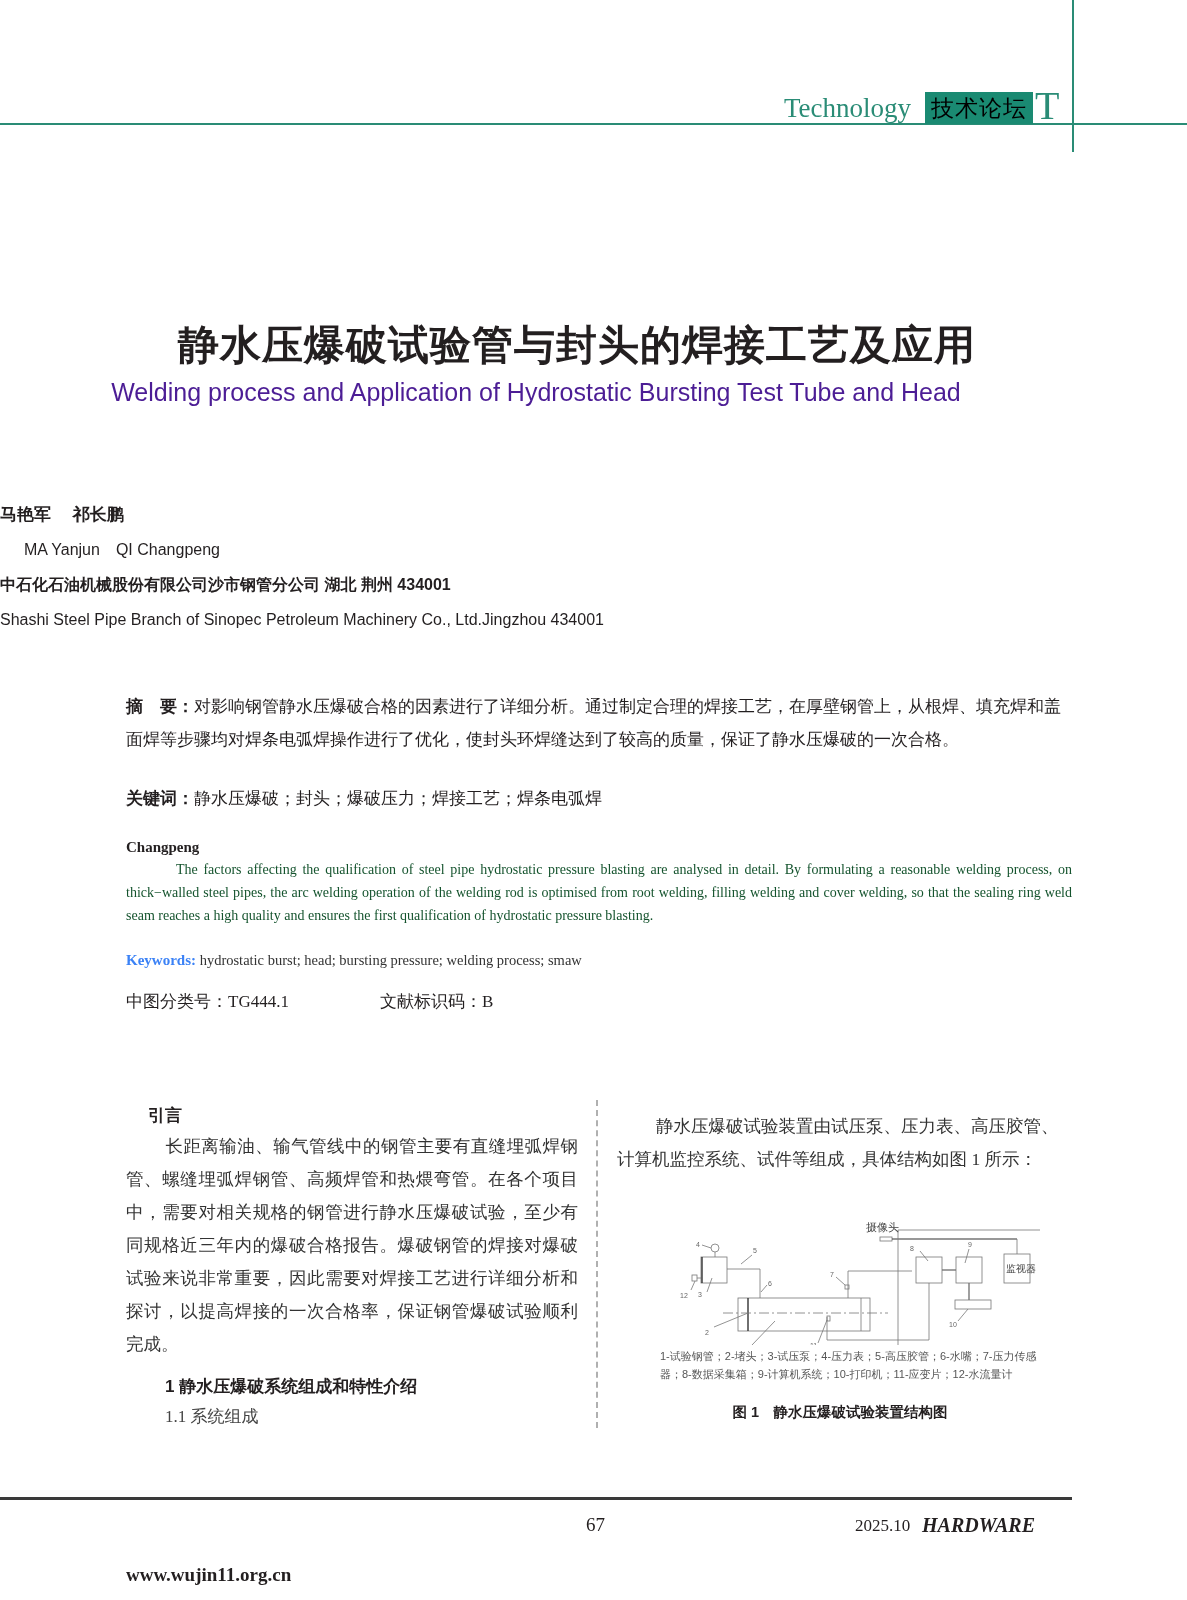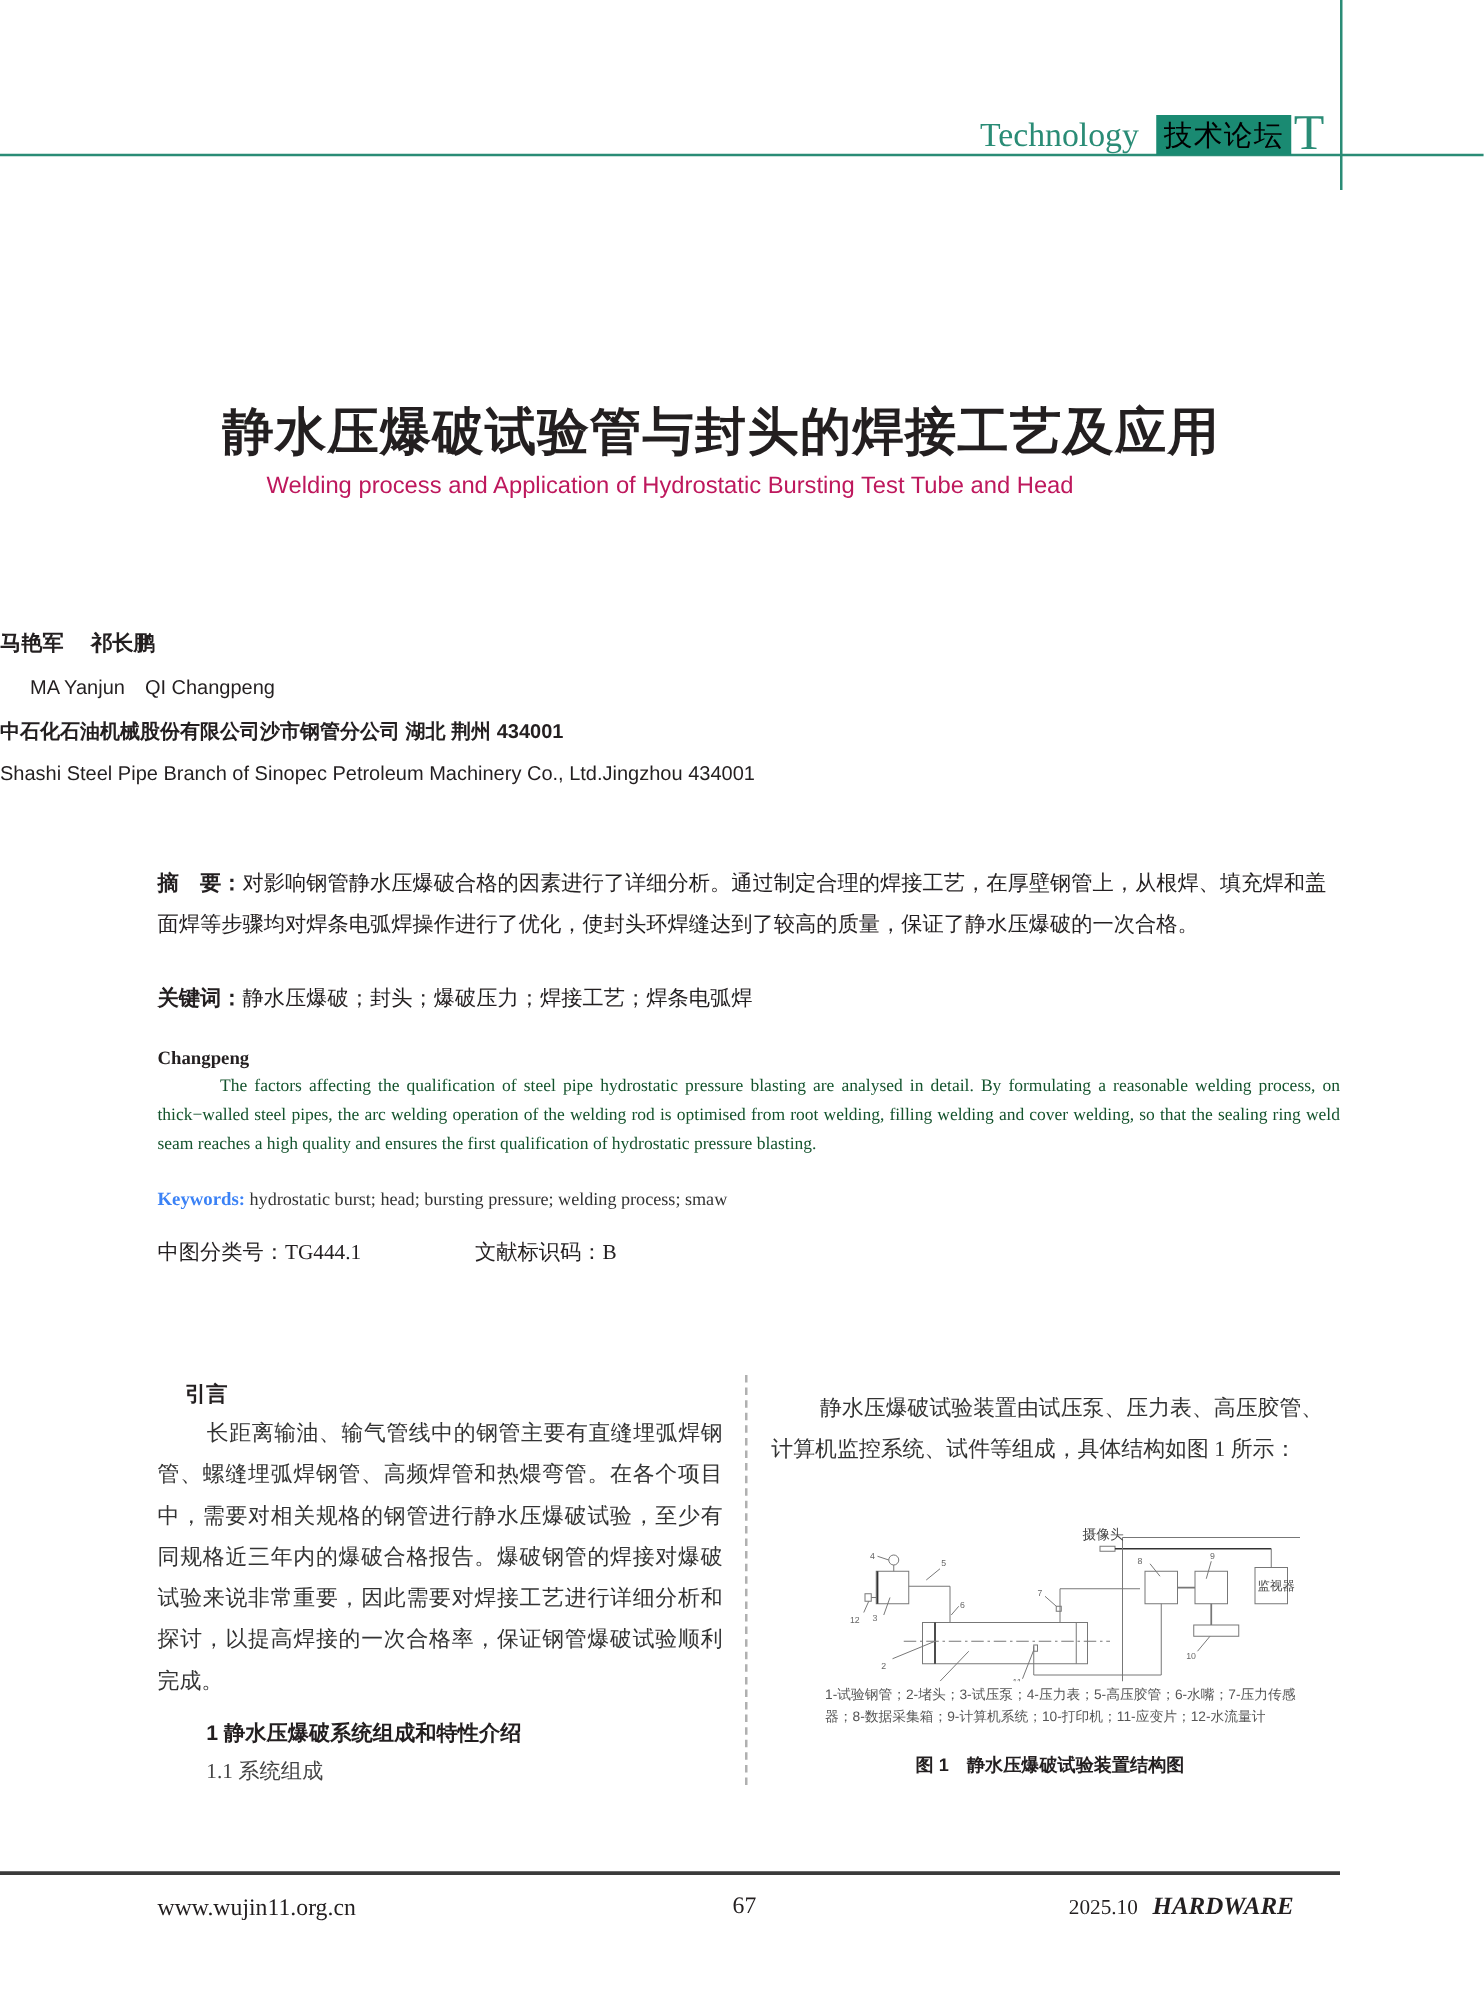--- a/index.html
+++ b/index.html
@@ -9,21 +9,21 @@
   .sans { font-family:"Liberation Sans", "DejaVu Sans", sans-serif; }
 
   
   .hdr-hline { left:0; top:123px; width:1187px; height:2px; background:#2a8c76; }
   .hdr-vline { left:1072px; top:0; width:2px; height:152px; background:#2a8c76; }
   .hdr-tech { left:784px; top:92px; font-size:27px; color:#2a8c76; line-height:32px; }
   .hdr-box { left:925px; top:92px; height:32px; width:108px; background:#1a8a72; color:#000000; font-size:23px; line-height:32px; text-align:center; letter-spacing:1px; }
   .hdr-T { left:1035px; top:86px; font-size:40px; color:#2a8c76; line-height:40px; }
 
   .title-cn { left:0; width:1154px; top:318px; text-align:center; font-size:41px; font-weight:bold; color:#231f20; letter-spacing:1px; }
-  .title-en { left:0; width:1072px; top:378px; text-align:center; font-size:19px; color:#be185d; }
+  .title-en { left:0; width:1072px; top:378px; text-align:center; font-size:25px; color:#4c1d95; }
 
   .center-line { left:0; width:1187px; text-align:left; }
   .authors-cn { top:503px; font-size:17px; font-weight:bold; }
   .authors-en { top:540px; font-size:16px;margin-left:24px; }
   .affil-cn { top:575px; font-size:16px; font-weight:bold; }
   .affil-en { top:611px; font-size:16px; }
 
   .abs-cn { left:126px; width:950px; top:690px; font-size:17px; line-height:33px; }
   .abs-cn .lbl { font-weight:bold; font-family:"Liberation Sans","DejaVu Sans",sans-serif; }
   .kw-cn { left:126px; top:787px; font-size:17px; }
@@ -50,21 +50,21 @@
   .sec11-h { left:165px; top:1405px; font-size:17px; color:#444; }
 
   .body-r { left:617px; width:452px; top:1110px; font-size:17.5px; line-height:33px; color:#333; }
   .body-r .ind { display:inline-block; width:39px; }
 
   .fig { left:660px; top:1185px; width:380px; height:160px; }
   .fig-legend { left:660px; top:1347px; width:390px; font-size:11px; line-height:18px; color:#555; }
   .fig-caption { left:660px; top:1403px; width:360px; text-align:center; font-size:14.5px; font-weight:bold; }
 
   .foot-line { left:0; top:1497px; width:1072px; height:3px; background:#3a3a3a; }
-  .foot-url { left:126px; top:1516px; font-size:19px; font-weight:normal; }
+  .foot-url { left:126px; top:1564px; font-size:19px; font-weight:bold; }
   .foot-page { left:586px; top:1514px; font-size:19px; }
   .foot-date { left:855px; top:1516px; font-size:17px; }
   .foot-brand { left:922px; top:1514px; font-size:20px; font-weight:bold; font-style:italic; }
 </style>
 </head>
 <body>
 
 <div class="abs hdr-hline"></div>
 <div class="abs hdr-vline"></div>
 <div class="abs hdr-tech serif">Technology</div>

